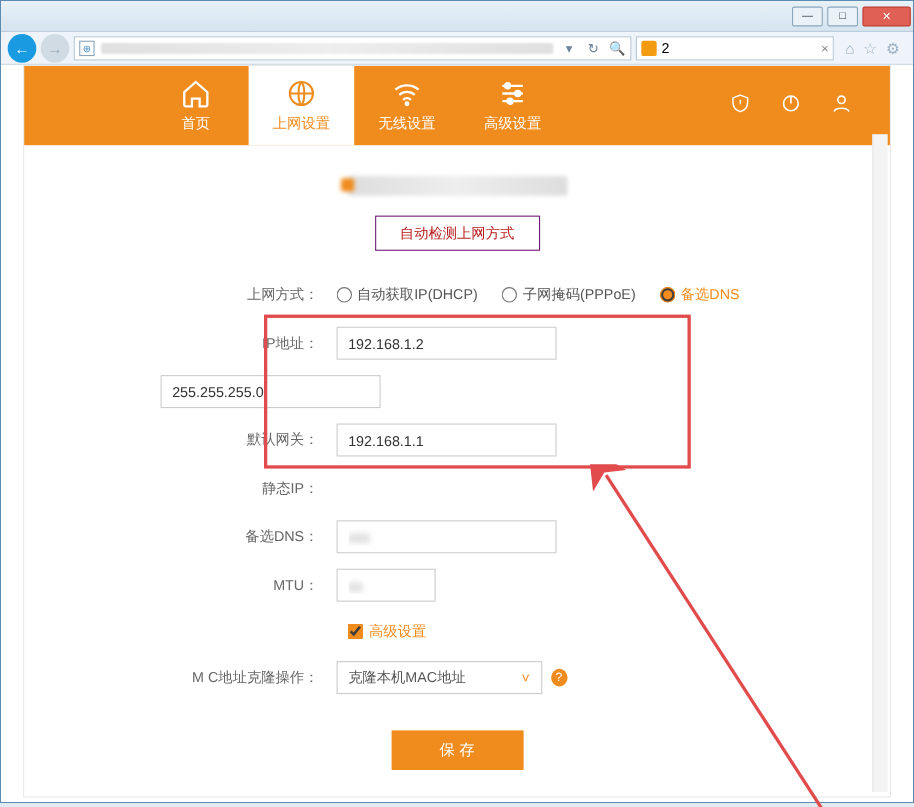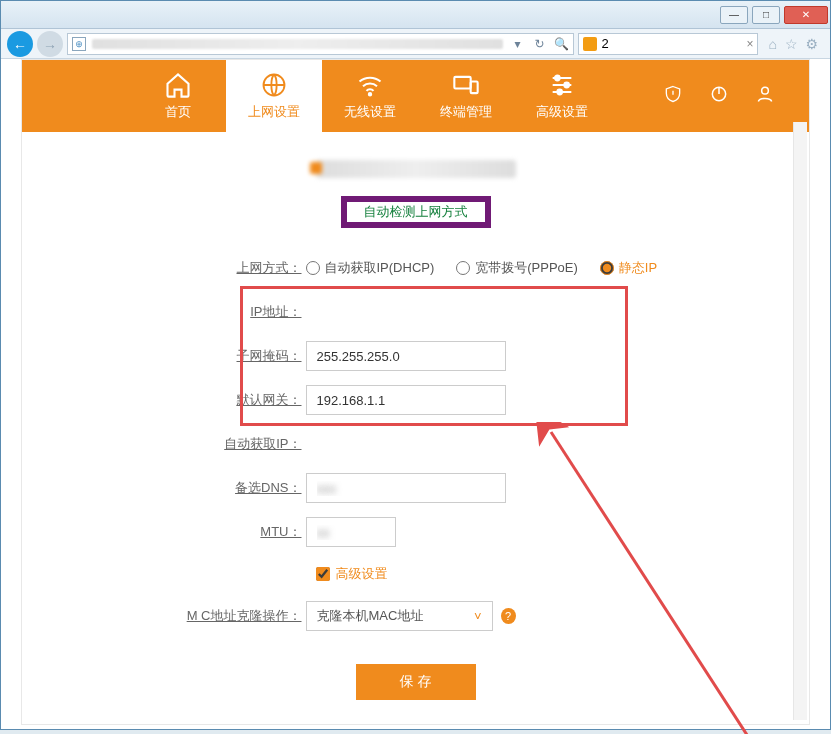--- a/index.html
+++ b/index.html
@@ -36,25 +36,25 @@
   .nav-right-icon { font-size:18px;}
   
   
   .ico { width:28px; height:28px; }
   
   
   .content { padding: 28px 0 24px 0; position:relative;}
   .head-blur { width:200px; height:18px; margin:0 auto 18px; background:linear-gradient(90deg,#ddd,#eee,#ddd); filter:blur(2px); border-radius:3px; position:relative;}
   .head-blur::before{content:"";position:absolute;left:-6px;top:2px;width:12px;height:12px;background:#f08b1d;border-radius:2px;filter:blur(.5px);}
   
-  .auto-btn { display:block; margin:0 auto 18px; width:150px; height:32px; border:6px solid #701a75; color:#15803d; background:#fff; font-size:13px; cursor:pointer;}
+  .auto-btn { display:block; margin:0 auto 18px; width:150px; height:32px; border:1px solid #701a75; color:#b91c1c; background:#fff; font-size:13px; cursor:pointer;}
   
   .form { width: 540px; margin: 0 auto; }
   .row { display:flex; align-items:center; height:44px; }
-  .label { width:160px; text-align:right; color:#666; padding-right:4px; font-size:13px;text-decoration:underline;}
+  .label { width:160px; text-align:right; color:#666; padding-right:16px; font-size:13px;}
   .control { width: 210px; position:relative;}
   .radios { display:flex; gap:22px; align-items:center; flex:1;}
   .radio-opt { display:flex; align-items:center; gap:5px; color:#555; font-size:13px; cursor:pointer;}
   .radio-opt input { accent-color:#f08b1d; width:14px;height:14px;}
   .radio-opt.sel { color:#f08b1d;}
   
   input.field { width:200px; height:30px; border:1px solid #ccc; padding:0 10px; font-size:13px; color:#333;}
   input.field.blur { color:transparent; text-shadow:0 0 6px rgba(120,120,120,.8);}
   
   .redbox { position:absolute; border:3px solid #e14b4b; pointer-events:none; left:218px; top:154px; width:388px; height:140px;}
@@ -126,27 +126,20 @@
               <path d="M3 12h18M12 3c3 3 3 15 0 18M12 3c-3 3-3 15 0 18"></path>
             </svg>
           <span class="lbl">上网设置</span>
         </div>
         <div class="nav-item">
           <svg class="ico" viewBox="0 0 24 24" fill="none" stroke="currentColor" stroke-width="1.8">
               <path d="M3 9a14 14 0 0118 0M6 13a9 9 0 0112 0M9 17a4 4 0 016 0"></path>
               <circle cx="12" cy="20" r="1" fill="currentColor"></circle>
             </svg>
           <span class="lbl">无线设置</span>
-        </div>
-        <div class="nav-item">
-          <svg class="ico" viewBox="0 0 24 24" fill="none" stroke="currentColor" stroke-width="1.8">
-              <rect x="2" y="5" width="14" height="10" rx="1"></rect>
-              <rect x="16" y="9" width="6" height="10" rx="1"></rect>
-            </svg>
-          <span class="lbl">终端管理</span>
         </div>
         <div class="nav-item">
           <svg class="ico" viewBox="0 0 24 24" fill="none" stroke="currentColor" stroke-width="1.8">
               <path d="M4 6h16M4 12h16M4 18h16"></path>
               <circle cx="8" cy="6" r="2" fill="currentColor"></circle>
               <circle cx="16" cy="12" r="2" fill="currentColor"></circle>
               <circle cx="10" cy="18" r="2" fill="currentColor"></circle>
             </svg>
           <span class="lbl">高级设置</span>
         </div>
@@ -179,42 +172,42 @@
         <div class="form">
           <div class="row">
             <div class="label">上网方式：</div>
             <div class="radios">
               <label class="radio-opt">
                   <input type="radio" name="ct" style="">
                   <span>自动获取IP(DHCP)</span>
                 </label>
               <label class="radio-opt">
                   <input type="radio" name="ct" style="">
-                  <span>宽带拨号(PPPoE)</span>
+                  <span>子网掩码(PPPoE)</span>
                 </label>
               <label class="radio-opt sel">
                   <input type="radio" name="ct" checked="" style="">
-                  <span>静态IP</span>
+                  <span>备选DNS</span>
                 </label>
             </div>
           </div>
 
           <div class="row">
               <div class="label">IP地址：</div>
-            </div>
-          <div class="row">
-              <div class="label">子网掩码：</div>
+            <div class="control"><input class="field" value="192.168.1.2" style=""></div>
+            </div>
+          <div class="row">
             <div class="control"><input class="field" value="255.255.255.0" style=""></div>
             </div>
           <div class="row">
               <div class="label">默认网关：</div>
             <div class="control"><input class="field" value="192.168.1.1" style=""></div>
             </div>
           <div class="row">
-              <div class="label">自动获取IP：</div>
+              <div class="label">静态IP：</div>
             </div>
           <div class="row">
               <div class="label">备选DNS：</div>
             <div class="control"><input class="field blur" value="xxx" style=""></div>
             </div>
           <div class="row">
               <div class="label">MTU：</div>
             <div class="control"><input class="field blur" style="width: 90px;" value="xx"></div>
             </div>
 

